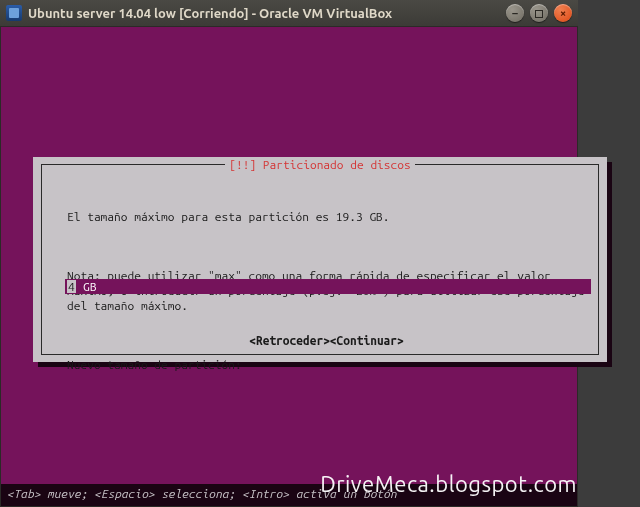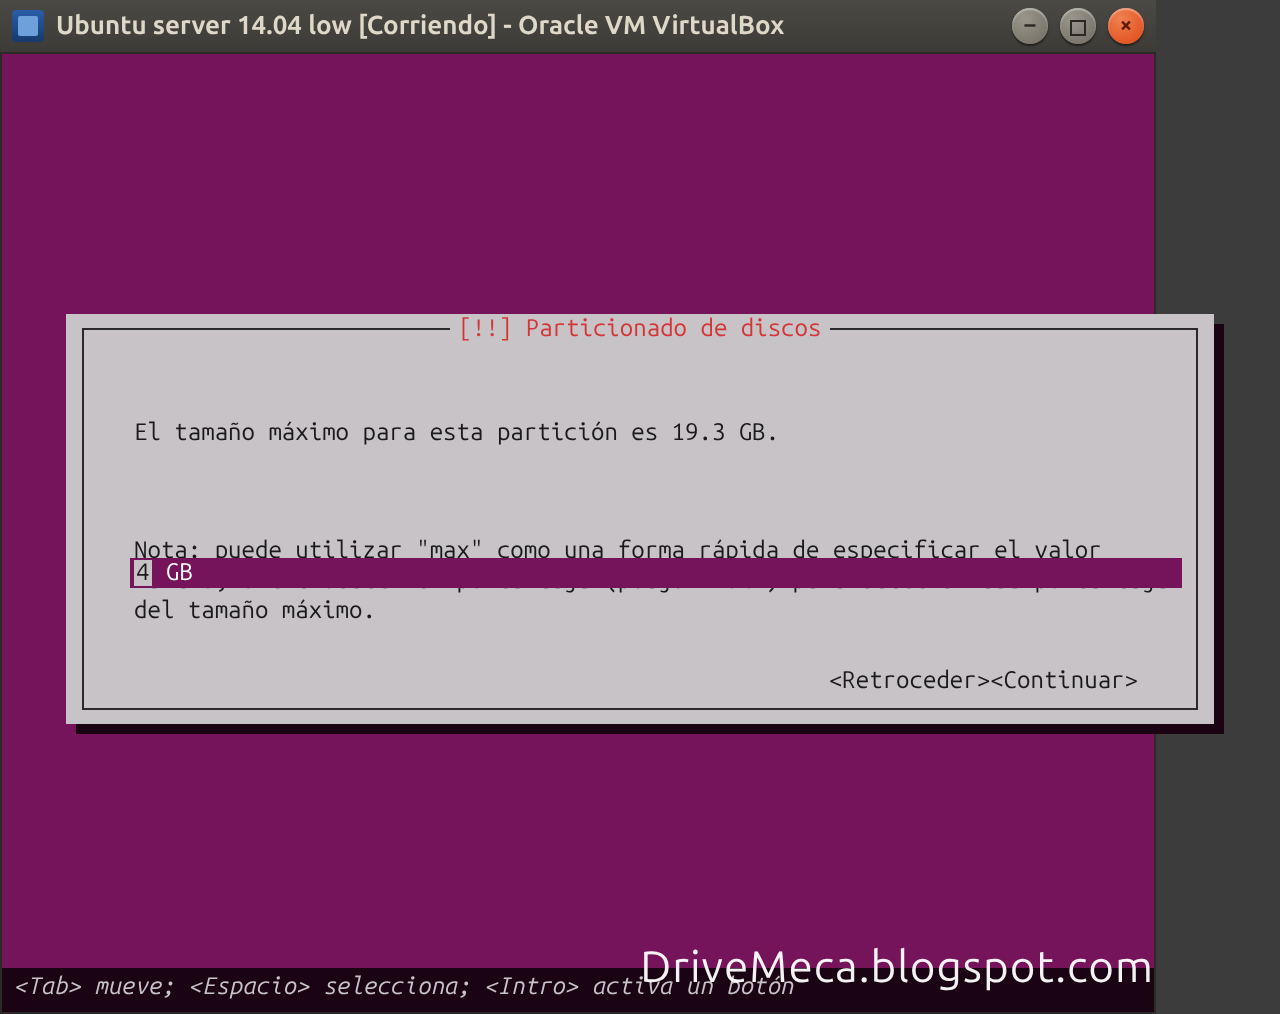--- a/index.html
+++ b/index.html
@@ -100,22 +100,23 @@
       letter-spacing: 0.02em;
     }
     .input-val {
       background: #c7c3c7;
       color: #1a1a1a;
       padding: 0 1px;
     }
     .nav-row {
       position: absolute;
       left: 29px; right: 16px; bottom: 14px;
-      display: flex; justify-content: flex-end;
+      display: flex; justify-content: center;
       padding: 0 22px;
+      font-weight: bold;
     }
     .statusbar {
       position: absolute;
       left: 0; right: 0; bottom: 0;
       height: 22px;
       background: #1a0413;
       color: #c7c3c7;
       font-size: 12px;
       padding: 3px 6px 0;
       white-space: nowrap;
@@ -154,20 +155,21 @@
   <div class="vm-area">
     <div class="dialog-shadow"></div>
     <div class="dialog">
       <div class="dialog-border"></div>
       <div class="dialog-title">
         <span>[!!] Particionado de discos</span>
       </div>
       <div class="dialog-content">
         <div class="para">El tamaño máximo para esta partición es 19.3 GB.</div>
         <div class="para">Nota: puede utilizar "max" como una forma rápida de especificar el valor máximo, o introducir un porcentaje (p.ej. "20%") para utilizar ese porcentaje del tamaño máximo.</div>
+        <div>Nuevo tamaño de partición:</div>
       </div>
       <div class="input-line"><span class="input-val">4</span><span> GB</span></div>
       <div class="nav-row">
         <span>&lt;Retroceder&gt;</span>
         <span>&lt;Continuar&gt;</span>
       </div>
     </div>
 
     <div class="statusbar">&lt;Tab&gt; mueve; &lt;Espacio&gt; selecciona; &lt;Intro&gt; activa un botón</div>
     <div class="watermark">DriveMeca.blogspot.com</div>

